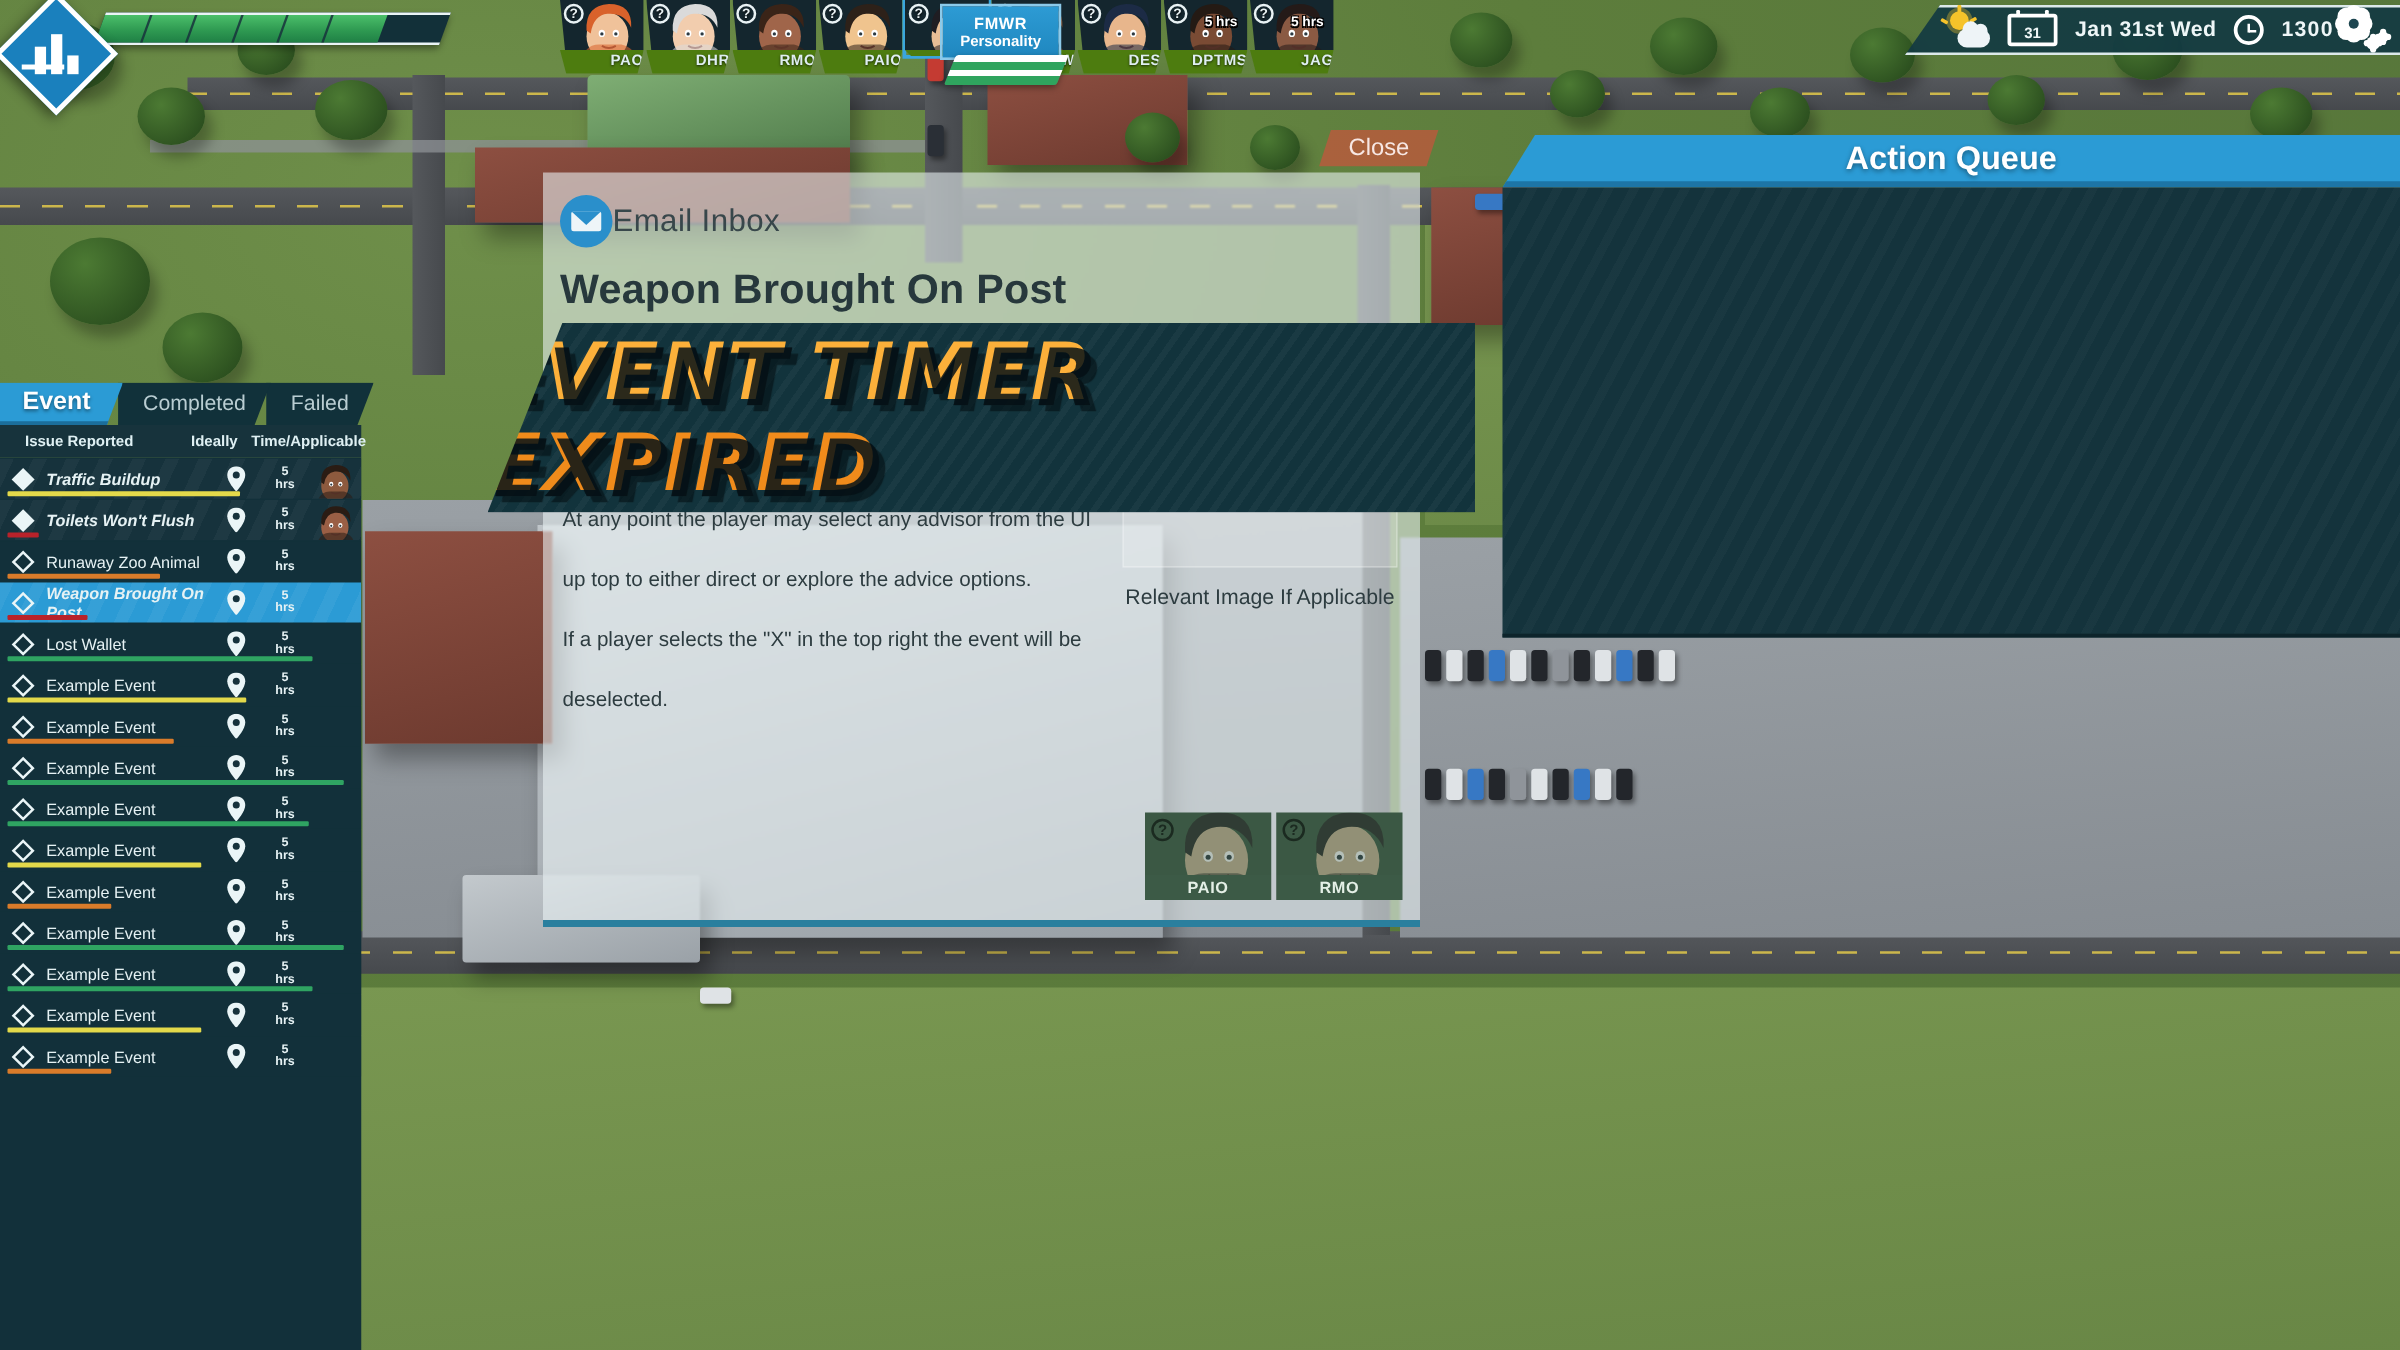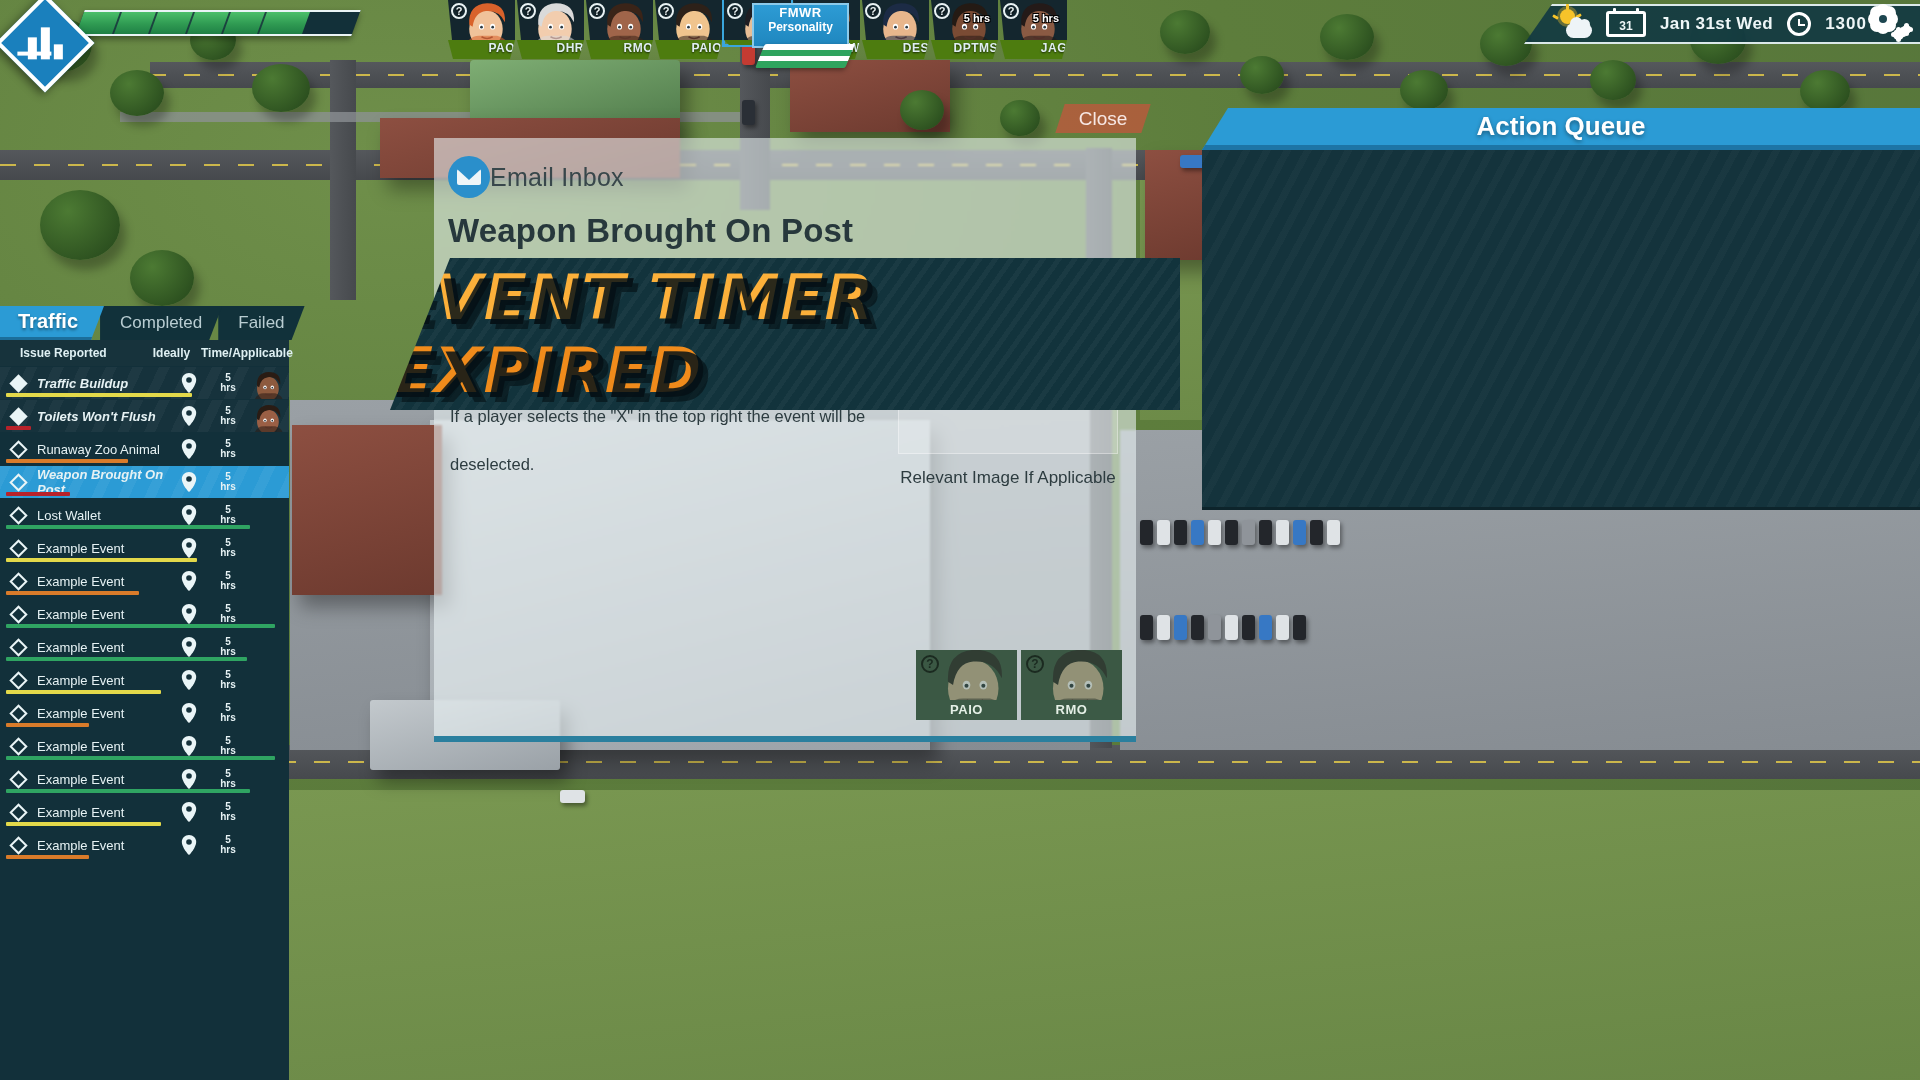--- a/index.html
+++ b/index.html
@@ -117,21 +117,21 @@
     text-shadow:0 1px 2px rgba(0,0,0,.7);
   }
   .advisor.selected { outline:3px solid #3aa6dd; outline-offset:-1px; z-index:5; }
   .advisor.selected .pic { clip-path:none; }
 
   
   #personality-card {
     position:absolute; left:752px; top:3px; width:97px; height:45px;
     background: linear-gradient(180deg,#2d9bd4,#1f87bf);
     border:2px solid #8ccaea;
-    display:flex; flex-direction:column; align-items:center; justify-content:flex-start;
+    display:flex; flex-direction:column; align-items:center; justify-content:center;
     color:#fff; z-index:8;
   }
   #personality-card .l1 { font-size:13px; font-weight:bold; letter-spacing:.5px; }
   #personality-card .l2 { font-size:12px; font-weight:bold; }
   #personality-card .ribbons {
     position:absolute; bottom:-22px; left:6px; width:90px; height:24px;
     background: linear-gradient(180deg,#fff 0 6px,#2fa45e 6px 12px,#fff 12px 17px,#2fa45e 17px 24px);
     transform: skewX(-22deg);
     border-radius:2px;
     box-shadow:0 2px 5px rgba(0,0,0,.4);
@@ -609,21 +609,21 @@
   <div class="time">1300</div>
 </div>
 <div id="gear-btn">
   <span class="cog big"></span>
   <span class="cog s1"></span>
   <span class="cog s2"></span>
 </div>
 
 <div id="event-panel">
   <div id="tabs">
-      <div class="tab active">Traffic</div>
+      <div class="tab active">Event</div>
       <div class="tab">Completed</div>
       <div class="tab">Failed</div>
     </div>
   <div id="list-head">
     <div class="c-issue">Issue Reported</div>
     <div class="c-loc">Ideally</div>
     <div class="c-time">Time/Applicable</div>
   </div>
   <div id="event-list">
       <div class="erow bold">
@@ -849,20 +849,21 @@
     <div id="mail-icon">
         <div class="env"></div>
       </div>
     <div id="email-label">Email Inbox</div>
   </div>
   <div id="email-title">Weapon Brought On Post</div>
   <div id="email-divider"></div>
   <div id="email-body">
       <p>advisor in this text for the player to infer from.</p>
       <p>Ideally this box will be responsive to fit the content.</p>
+      <p>At any point the player may select any advisor from the UI up top to either direct or explore the advice options.</p>
       <p>If a player selects the "X" in the top right the event will be deselected.</p>
     </div>
 
   <div id="email-image-box">
     <div id="email-image-placeholder"></div>
     <div id="email-image-caption">Relevant Image If Applicable</div>
   </div>
 
   <div id="email-advisors">
       <div class="eadv">

